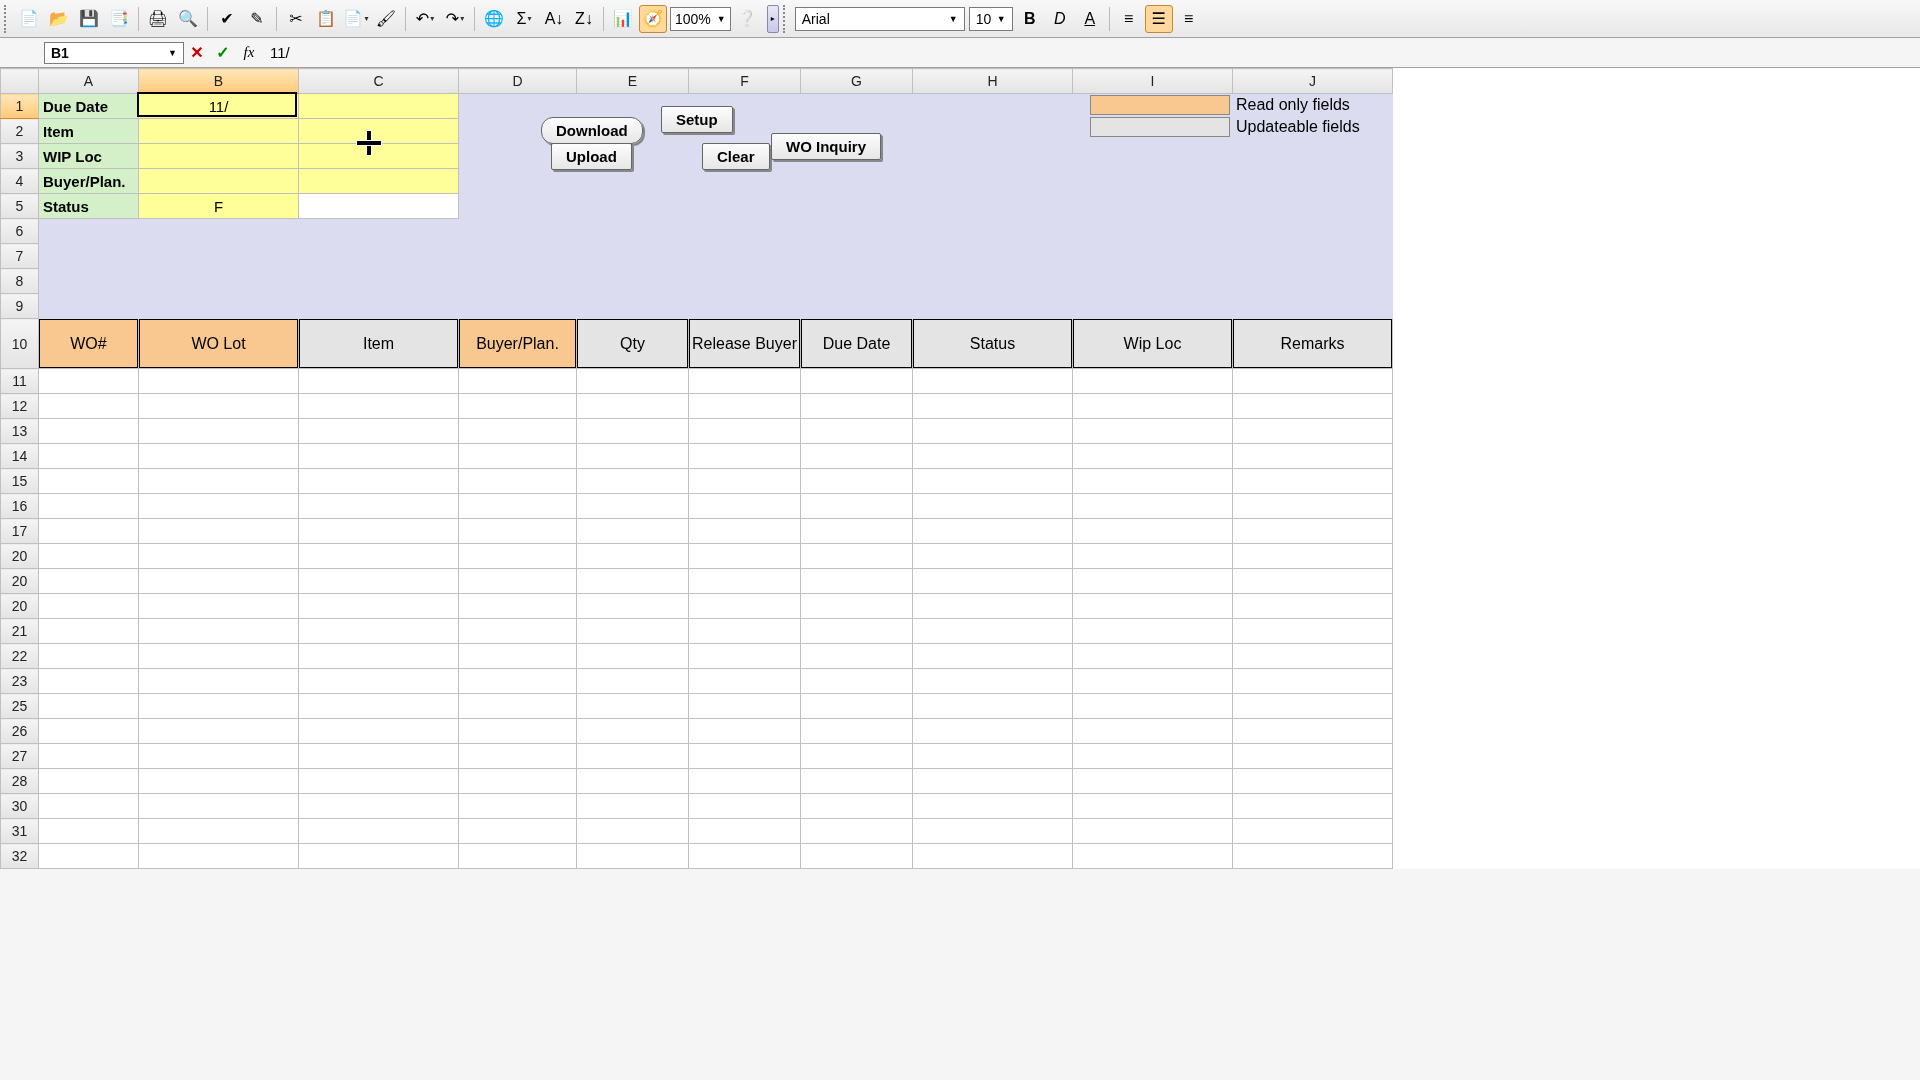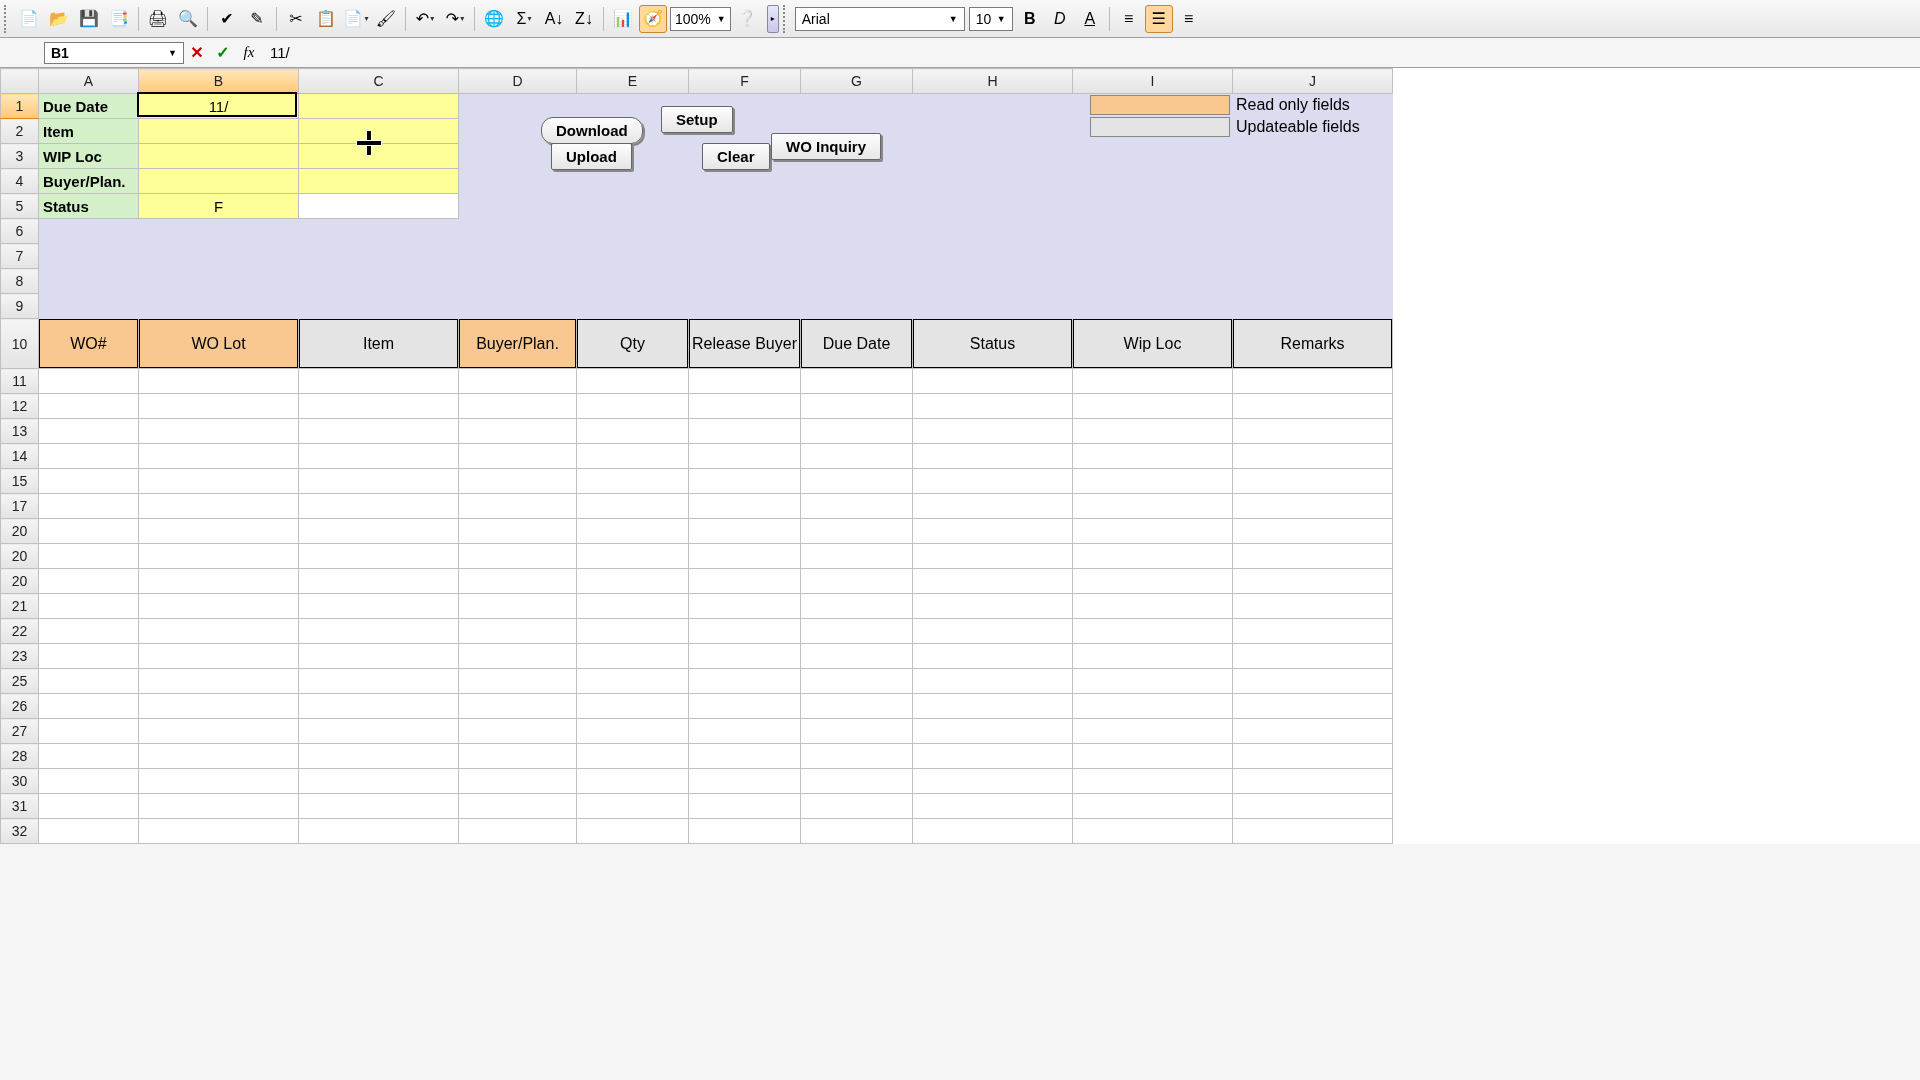--- a/index.html
+++ b/index.html
@@ -508,20 +508,33 @@
           <td class=""></td>
           <td class=""></td>
           <td class=""></td>
           <td class=""></td>
           <td class=""></td>
           <td class=""></td>
           <td class=""></td>
           <td class=""></td>
         </tr>
         <tr>
+          <th class="rowhdr">16</th>
+          <td class=""></td>
+          <td class=""></td>
+          <td class=""></td>
+          <td class=""></td>
+          <td class=""></td>
+          <td class=""></td>
+          <td class=""></td>
+          <td class=""></td>
+          <td class=""></td>
+          <td class=""></td>
+        </tr>
+        <tr>
           <th class="rowhdr">17</th>
           <td class=""></td>
           <td class=""></td>
           <td class=""></td>
           <td class=""></td>
           <td class=""></td>
           <td class=""></td>
           <td class=""></td>
           <td class=""></td>
           <td class=""></td>

